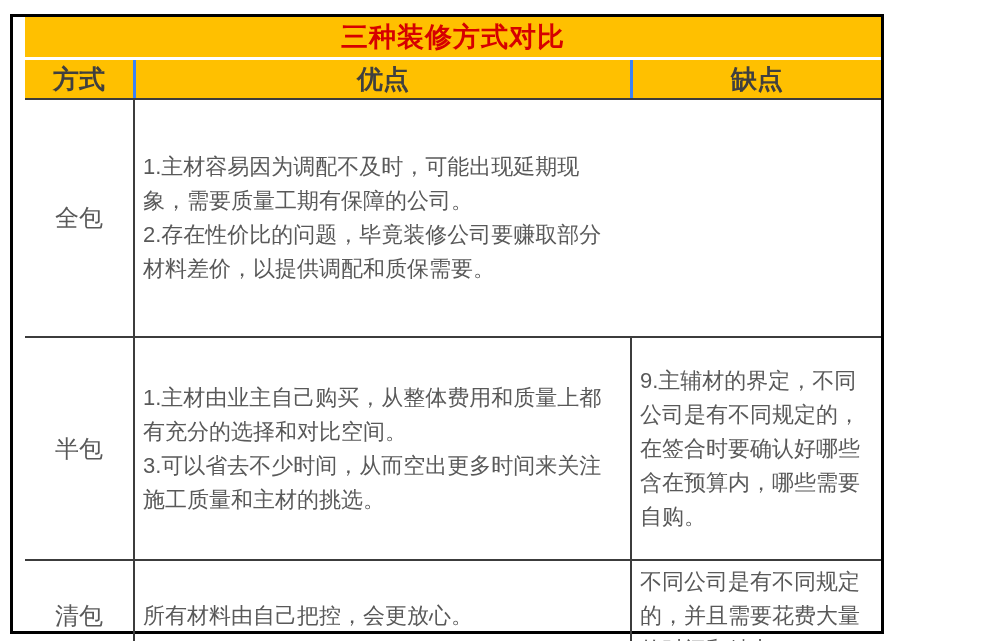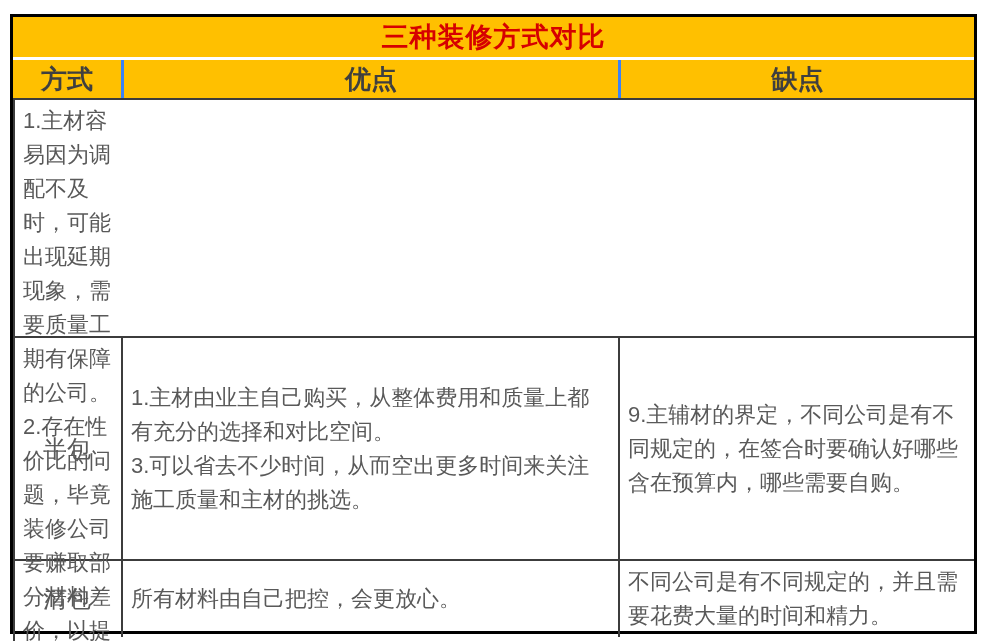--- a/index.html
+++ b/index.html
@@ -5,24 +5,25 @@
   html,body{margin:0;padding:0;}
   body{
     width:987px;height:641px;
     background:#ffffff;
     font-family:"Liberation Sans","DejaVu Sans",sans-serif;
     position:relative;
     overflow:hidden;
   }
   .tbl{
     position:absolute;left:10px;top:14px;
-    width:967px;
+    width:874px;
     border:3px solid #000;
     box-sizing:border-box;
     background:#fff;
+    padding-left:12px;
   }
   
   .title-row{
     height:43px;
     background:#FFC000;
     border-bottom:3px solid #fff;
     box-sizing:border-box;
     display:flex;align-items:center;justify-content:center;
     font-size:27px;font-weight:bold;
     color:#D60000;
@@ -77,20 +78,21 @@
 
   <div class="title-row">三种装修方式对比</div>
 
   <div class="head-row">
     <div class="hcell">方式</div>
     <div class="hcell">优点</div>
     <div class="hcell">缺点</div>
   </div>
 
   <div class="body-row row-quanbao">
+    <div class="mcell">全包</div>
     <div class="tcell">
       <p>1.主材容易因为调配不及时，可能出现延期现象，需要质量工期有保障的公司。</p>
       <p>2.存在性价比的问题，毕竟装修公司要赚取部分材料差价，以提供调配和质保需要。</p>
     </div>
   </div>
 
   <div class="body-row row-banbao">
     <div class="mcell">半包</div>
     <div class="tcell">
       <p>1.主材由业主自己购买，从整体费用和质量上都有充分的选择和对比空间。</p>

